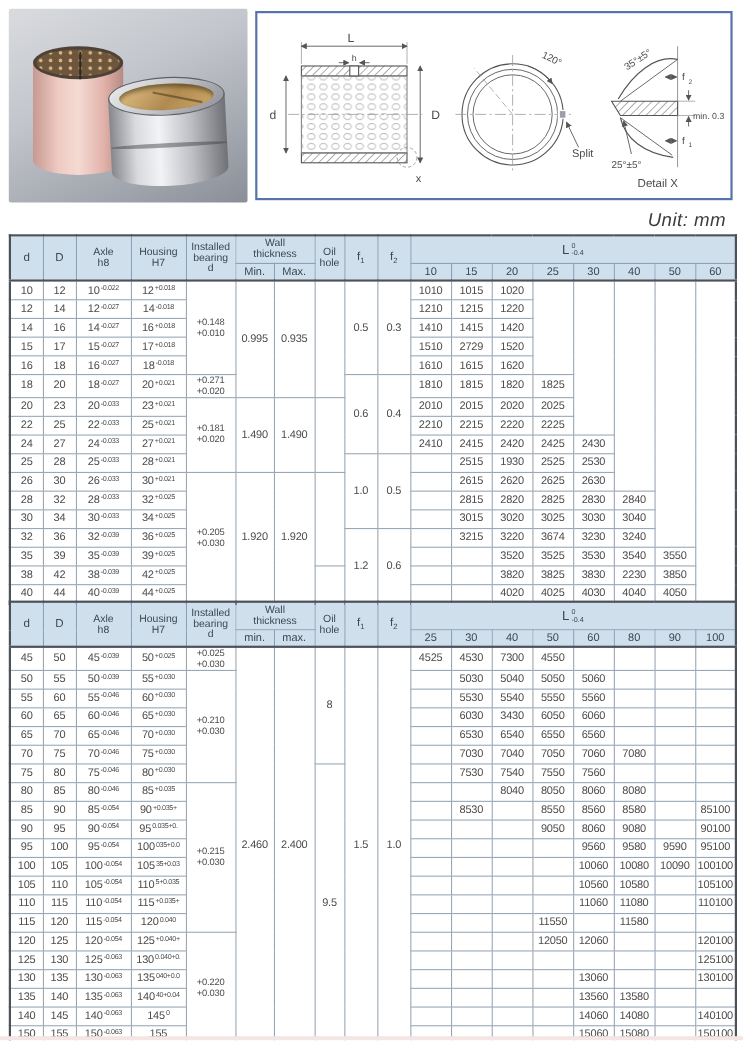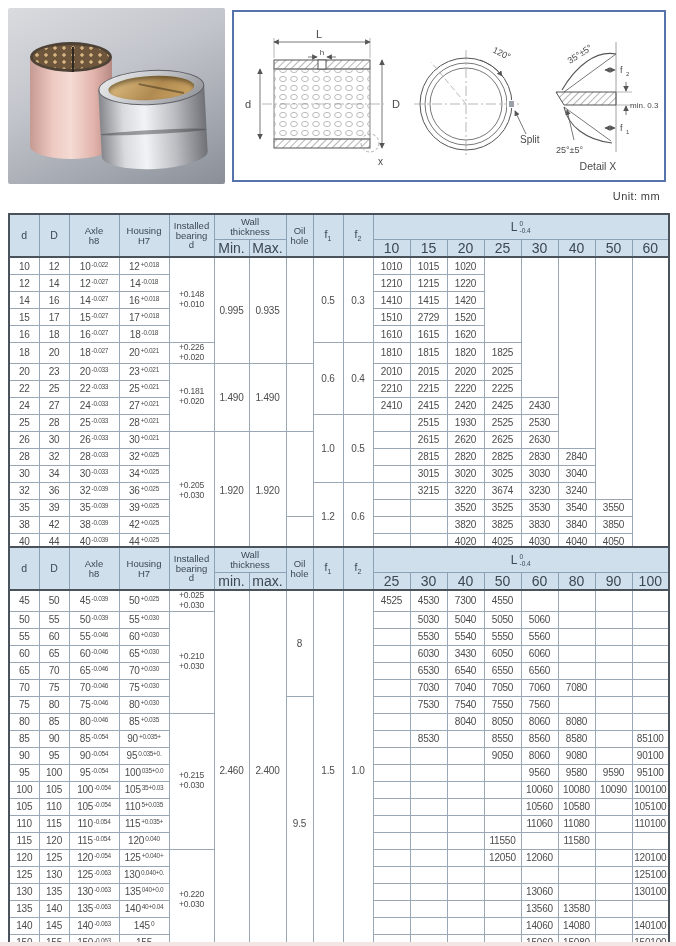--- a/index.html
+++ b/index.html
@@ -30,31 +30,31 @@
             background:linear-gradient(135deg,#e3c387 0%,#b08a50 55%,#cfa968 100%);
             box-shadow:inset 0 3px 4px rgba(40,30,10,.5);}
   .bm-split{position:absolute;left:30px;top:12px;width:46px;height:2px;background:rgba(70,55,30,.55);transform:rotate(14deg);}
 
   
   .draw-box{position:absolute;left:232px;top:10px;width:434px;height:172px;box-sizing:border-box;
             border:2px solid #5673ab;background:#fff;}
   .draw-box svg{display:block;}
   .dtext{fill:#4a4a4a;font-family:"Liberation Sans",sans-serif;}
 
-  .unit{position:absolute;right:16px;top:190px;font-size:11px;color:#3d3d3d;letter-spacing:.4px;}
+  .unit{position:absolute;right:16px;top:190px;font-size:17px;color:#3d3d3d;letter-spacing:.4px;font-style:italic;}
 
   
   .tbl{position:absolute;left:8px;width:660px;border-collapse:collapse;table-layout:fixed;
        border:2px solid #4a525c;}
   #t1{top:213px;} #t2{top:546px;}
   .tbl th,.tbl td{border:1px solid #9aa8b6;padding:0;text-align:center;vertical-align:middle;
        color:#4c4c4c;overflow:hidden;white-space:nowrap;}
   .tbl thead th{background:#cfdfec;font-weight:normal;color:#3c4853;border-color:#8aa1b7;font-size:10.5px;}
   .tbl thead tr.mainr th{height:24px;line-height:1.05;}
-  .tbl thead tr.subr th{height:14px;font-size:14px;}
+  .tbl thead tr.subr th{height:14px;font-size:10px;}
   .tbl tbody{border-top:2px solid #4a525c;}
   .tbl tbody td{height:16px;font-size:10px;letter-spacing:-0.2px;}
   .hsmall div{font-size:9.5px;line-height:1.02;}
   .fh sub{font-size:7px;}
   .lhead{font-size:12px;}
   .lt{display:inline-block;text-align:left;font-size:6.5px;line-height:1.15;vertical-align:-2px;margin-left:2px;color:#3c4853;}
   .base{font-size:10px;}
   .tol{font-size:6.5px;position:relative;top:-3px;margin-left:1px;letter-spacing:-0.3px;}
   .stack div{font-size:8.5px;line-height:1.15;letter-spacing:-0.2px;}
   .tint{position:absolute;left:0;right:0;bottom:0;height:4px;background:#f3e6e4;}
@@ -282,21 +282,21 @@
           <td>1610</td>
           <td>1615</td>
           <td>1620</td>
         </tr>
         <tr>
           <td>18</td>
           <td>20</td>
           <td><span class="base">18</span><span class="tol">-0.027</span></td>
           <td><span class="base">20</span><span class="tol">+0.021</span></td>
           <td class="stack" rowspan="1">
-            <div>+0.226</div>
+            <div>+0.271</div>
             <div>+0.020</div>
           </td>
           <td rowspan="4">0.6</td>
           <td rowspan="4">0.4</td>
           <td>1810</td>
           <td>1815</td>
           <td>1820</td>
           <td>1825</td>
         </tr>
         <tr>
@@ -423,21 +423,21 @@
           <td>38</td>
           <td>42</td>
           <td><span class="base">38</span><span class="tol">-0.039</span></td>
           <td><span class="base">42</span><span class="tol">+0.025</span></td>
           <td rowspan="2"></td>
           <td></td>
           <td></td>
           <td>3820</td>
           <td>3825</td>
           <td>3830</td>
-          <td>3840</td>
+          <td>2230</td>
           <td>3850</td>
         </tr>
         <tr>
           <td>40</td>
           <td>44</td>
           <td><span class="base">40</span><span class="tol">-0.039</span></td>
           <td><span class="base">44</span><span class="tol">+0.025</span></td>
           <td></td>
           <td></td>
           <td>4020</td>

